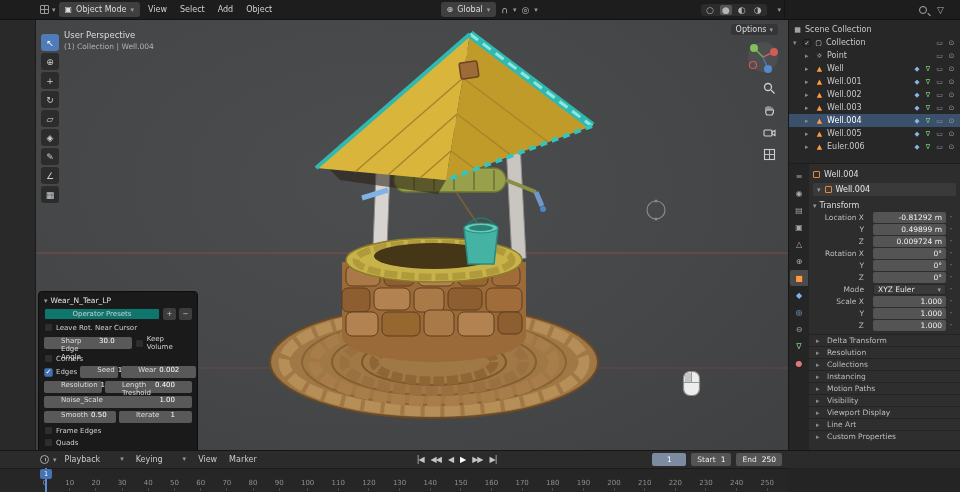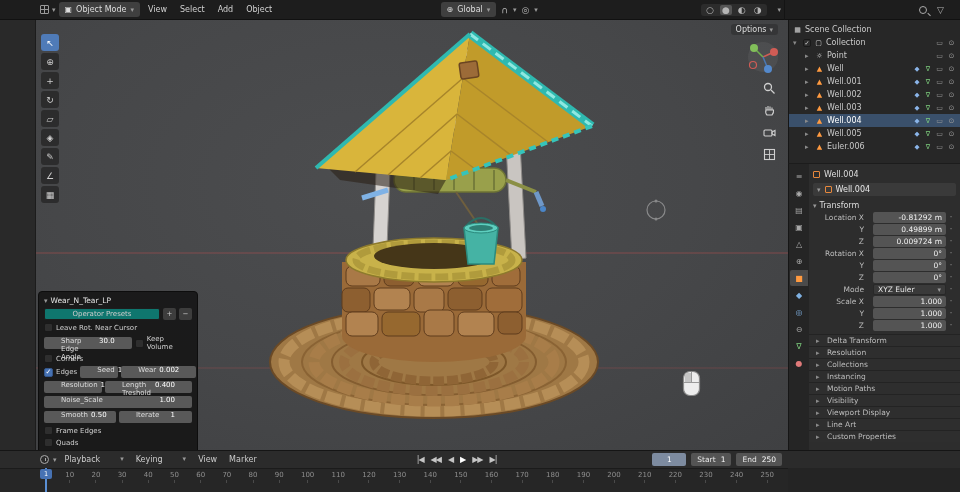--- a/index.html
+++ b/index.html
@@ -94,21 +94,21 @@
 .clock{width:9px;height:9px;border:1.2px solid #aaa;border-radius:50%;position:relative}
 .clock::after{content:"";position:absolute;left:3.5px;top:1.5px;width:1.2px;height:3.5px;background:#aaa}
 .tmenu{display:flex;gap:20px;padding:0 4px;color:#ccc}
 .transport{display:flex;align-items:center;gap:7px;color:#c5c5c5;font-size:8px}
 .tbtn{letter-spacing:-1px}
 .tbtn.play{color:#fff}
 .tfields{display:flex;align-items:center;gap:5px;margin-right:168px}
 .tfield{background:#545454;border-radius:2px;height:13px;display:flex;align-items:center;padding:0 6px;gap:5px;font-size:7.5px;color:#e8e8e8}
 .tfield .fv{color:#fff}
 .frame-field{background:#7d8ba0;color:#fff;min-width:34px;justify-content:center}
-.ruler{position:absolute;left:0;top:468px;width:788px;height:24px;background:#262626;border-top:1px solid #1b1b1b;display:flex;justify-content:space-between;padding:2px 14px 0 42px}
+.ruler{position:absolute;left:0;top:468px;width:788px;height:24px;background:#262626;border-top:1px solid #1b1b1b;display:flex;justify-content:space-between;padding:10px 14px 0 42px}
 .tick{color:#8f8f8f;font-size:7px;text-align:center;min-width:6px}
 .tick::after{content:"";display:block;width:1px;height:3px;background:#4a4a4a;margin:1px auto 0}
 .playhead{position:absolute;left:45px;top:468px;width:2px;height:24px;background:#5a8fd4}
 .playhead-label{position:absolute;left:40px;top:469px;width:12px;height:10px;background:#4772b3;border-radius:2px;color:#fff;font-size:6.5px;display:flex;align-items:center;justify-content:center}
 </style>
 </head>
 <body>
 
 <div class="app">
 
@@ -226,20 +226,24 @@
           <line x1="421" y1="94" x2="476" y2="136"></line>
           <line x1="415" y1="131" x2="439" y2="149"></line>
       </g>
       <line x1="434" y1="14" x2="556" y2="106" stroke="#2fb9b0" stroke-width="8"></line>
       <line x1="434" y1="14" x2="556" y2="106" stroke="#8fe8e0" stroke-width="3" stroke-dasharray="10 6"></line>
       <line x1="434" y1="14" x2="280" y2="148" stroke="#2fb9b0" stroke-width="4"></line>
       <line x1="556" y1="106" x2="410" y2="160" stroke="#35c4bb" stroke-width="4" stroke-dasharray="7 5"></line>
       <rect x="424" y="42" width="18" height="16" rx="2" fill="#9c6b38" stroke="#6b4522" stroke-width="1.5" transform="rotate(-8 433 50)"></rect>
     </svg>
 
+    <div class="vp-head">
+      <div class="l1">User Perspective</div>
+      <div class="l2">(1) Collection | Well.004</div>
+    </div>
 
     <div class="toolbar">
       <span class="tool active">↖</span>
       <span class="tool">⊕</span>
       <span class="tool">+</span>
       <span class="tool">↻</span>
       <span class="tool">▱</span>
       <span class="tool">◈</span>
       <span class="tool">✎</span>
       <span class="tool">∠</span>

